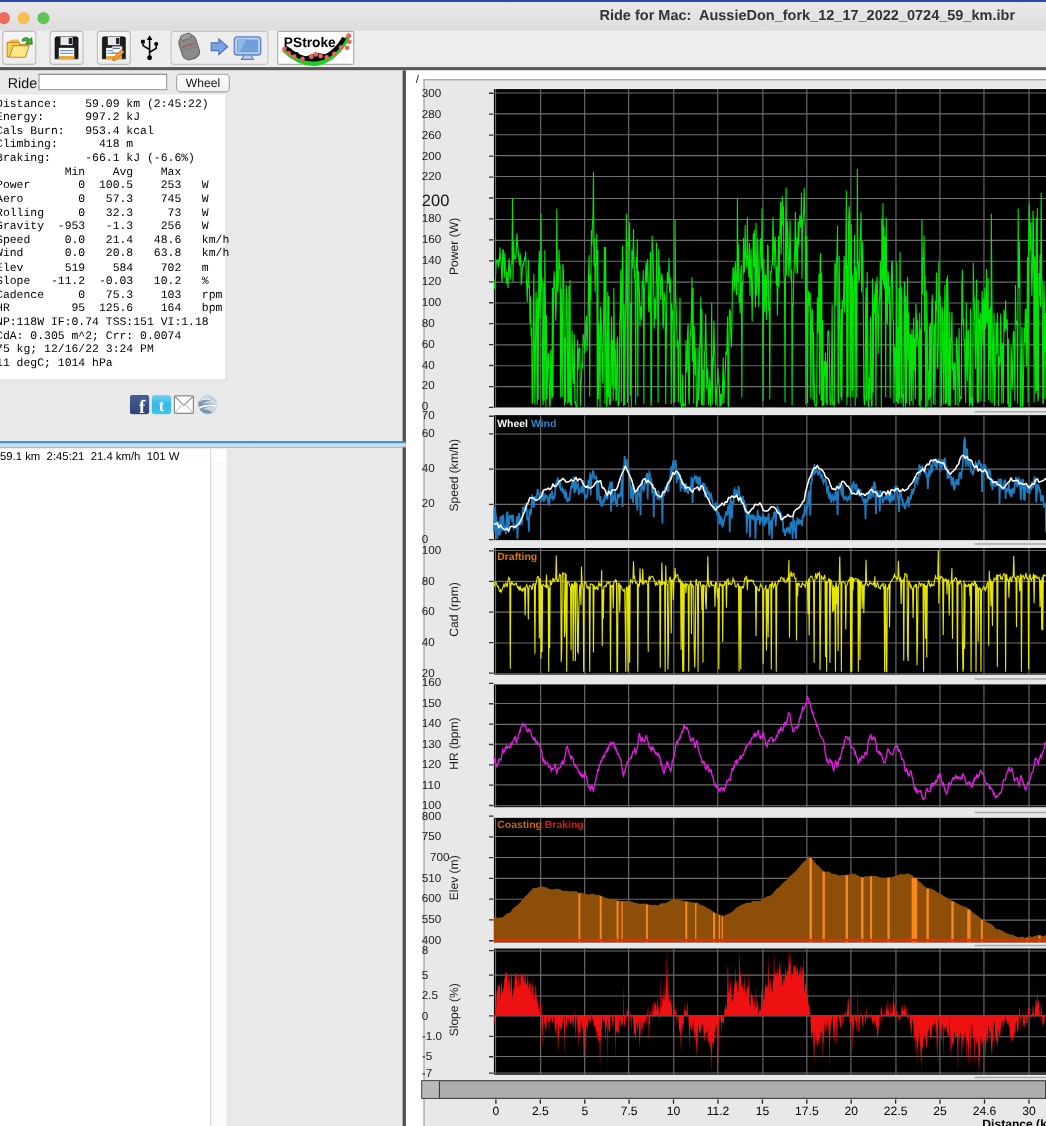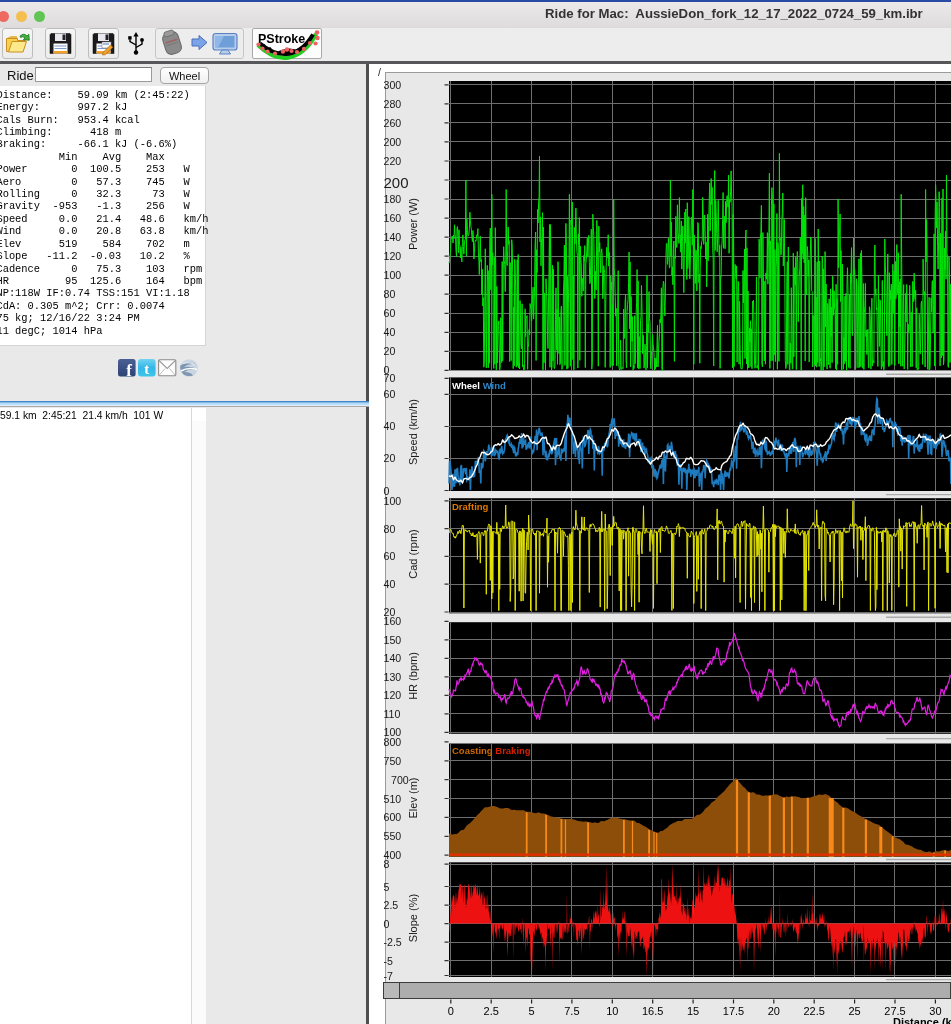--- a/index.html
+++ b/index.html
@@ -277,41 +277,41 @@
     <div class="yl" style="left:383.5px;top:830.3px;width:60px;font-size:10.6px">550</div>
     <div class="yl" style="left:383.5px;top:811.4px;width:60px;font-size:10.6px">600</div>
     <div class="yl" style="left:383.5px;top:792.5px;width:60px;font-size:10.6px">510</div>
     <div class="yl" style="left:391px;top:773.6px;width:60px;font-size:10.6px">700</div>
     <div class="yl" style="left:383.5px;top:754.7px;width:60px;font-size:10.6px">750</div>
     <div class="yl" style="left:383.5px;top:735.8px;width:60px;font-size:10.6px">800</div>
     <div class="yl" style="left:383.5px;top:858.2px;width:60px;font-size:10.6px">8</div>
     <div class="yl" style="left:383.5px;top:880.5px;width:60px;font-size:10.6px">5</div>
     <div class="yl" style="left:383.5px;top:899.0px;width:60px;font-size:10.6px">2.5</div>
     <div class="yl" style="left:383.5px;top:917.6px;width:60px;font-size:10.6px">0</div>
-    <div class="yl" style="left:383.5px;top:936.1px;width:60px;font-size:10.6px">-2.5</div>
+    <div class="yl" style="left:383.5px;top:936.1px;width:60px;font-size:10.6px">-1.0</div>
     <div class="yl" style="left:383.5px;top:954.7px;width:60px;font-size:10.6px">-5</div>
     <div class="yl" style="left:383.5px;top:969.5px;width:60px;font-size:10.6px">-7</div>
 <div class="rt" style="left:343px;top:217.7px;">Power (W)</div>
     <div class="rt" style="left:343px;top:426.2px;">Speed (km/h)</div>
     <div class="rt" style="left:343px;top:547.8px;">Cad (rpm)</div>
     <div class="rt" style="left:343px;top:670.0px;">HR (bpm)</div>
     <div class="rt" style="left:343px;top:792.1px;">Elev (m)</div>
     <div class="rt" style="left:343px;top:911.6px;">Slope (%)</div>
 <div class="xl" style="left:425.8px;top:1005px;width:50px">0</div>
     <div class="xl" style="left:466.2px;top:1005px;width:50px">2.5</div>
     <div class="xl" style="left:506.6px;top:1005px;width:50px">5</div>
     <div class="xl" style="left:546.9px;top:1005px;width:50px">7.5</div>
     <div class="xl" style="left:587.3px;top:1005px;width:50px">10</div>
-    <div class="xl" style="left:627.7px;top:1005px;width:50px">16.5</div>
+    <div class="xl" style="left:627.7px;top:1005px;width:50px">11.2</div>
     <div class="xl" style="left:668.1px;top:1005px;width:50px">15</div>
     <div class="xl" style="left:708.5px;top:1005px;width:50px">17.5</div>
     <div class="xl" style="left:748.8px;top:1005px;width:50px">20</div>
     <div class="xl" style="left:789.2px;top:1005px;width:50px">22.5</div>
     <div class="xl" style="left:829.6px;top:1005px;width:50px">25</div>
-    <div class="xl" style="left:870.0px;top:1005px;width:50px">27.5</div>
+    <div class="xl" style="left:870.0px;top:1005px;width:50px">24.6</div>
     <div class="xl" style="left:910.4px;top:1005px;width:50px">30</div>
 <div class="legend" style="left:452px;top:380.2px;color:#fff">Wheel <span style="color:#2f86c8">Wind</span></div>
 <div class="legend" style="left:452px;top:500.8px;color:#e07800">Drafting</div>
 <div class="legend" style="left:452px;top:744.8px;color:#d06800">Coasting <span style="color:#d42000">Braking</span></div>
 <div id="scroll">
       <div id="scrollbox"></div>
     </div>
 
 <div id="distlbl">Distance (km)</div>
 </div>

